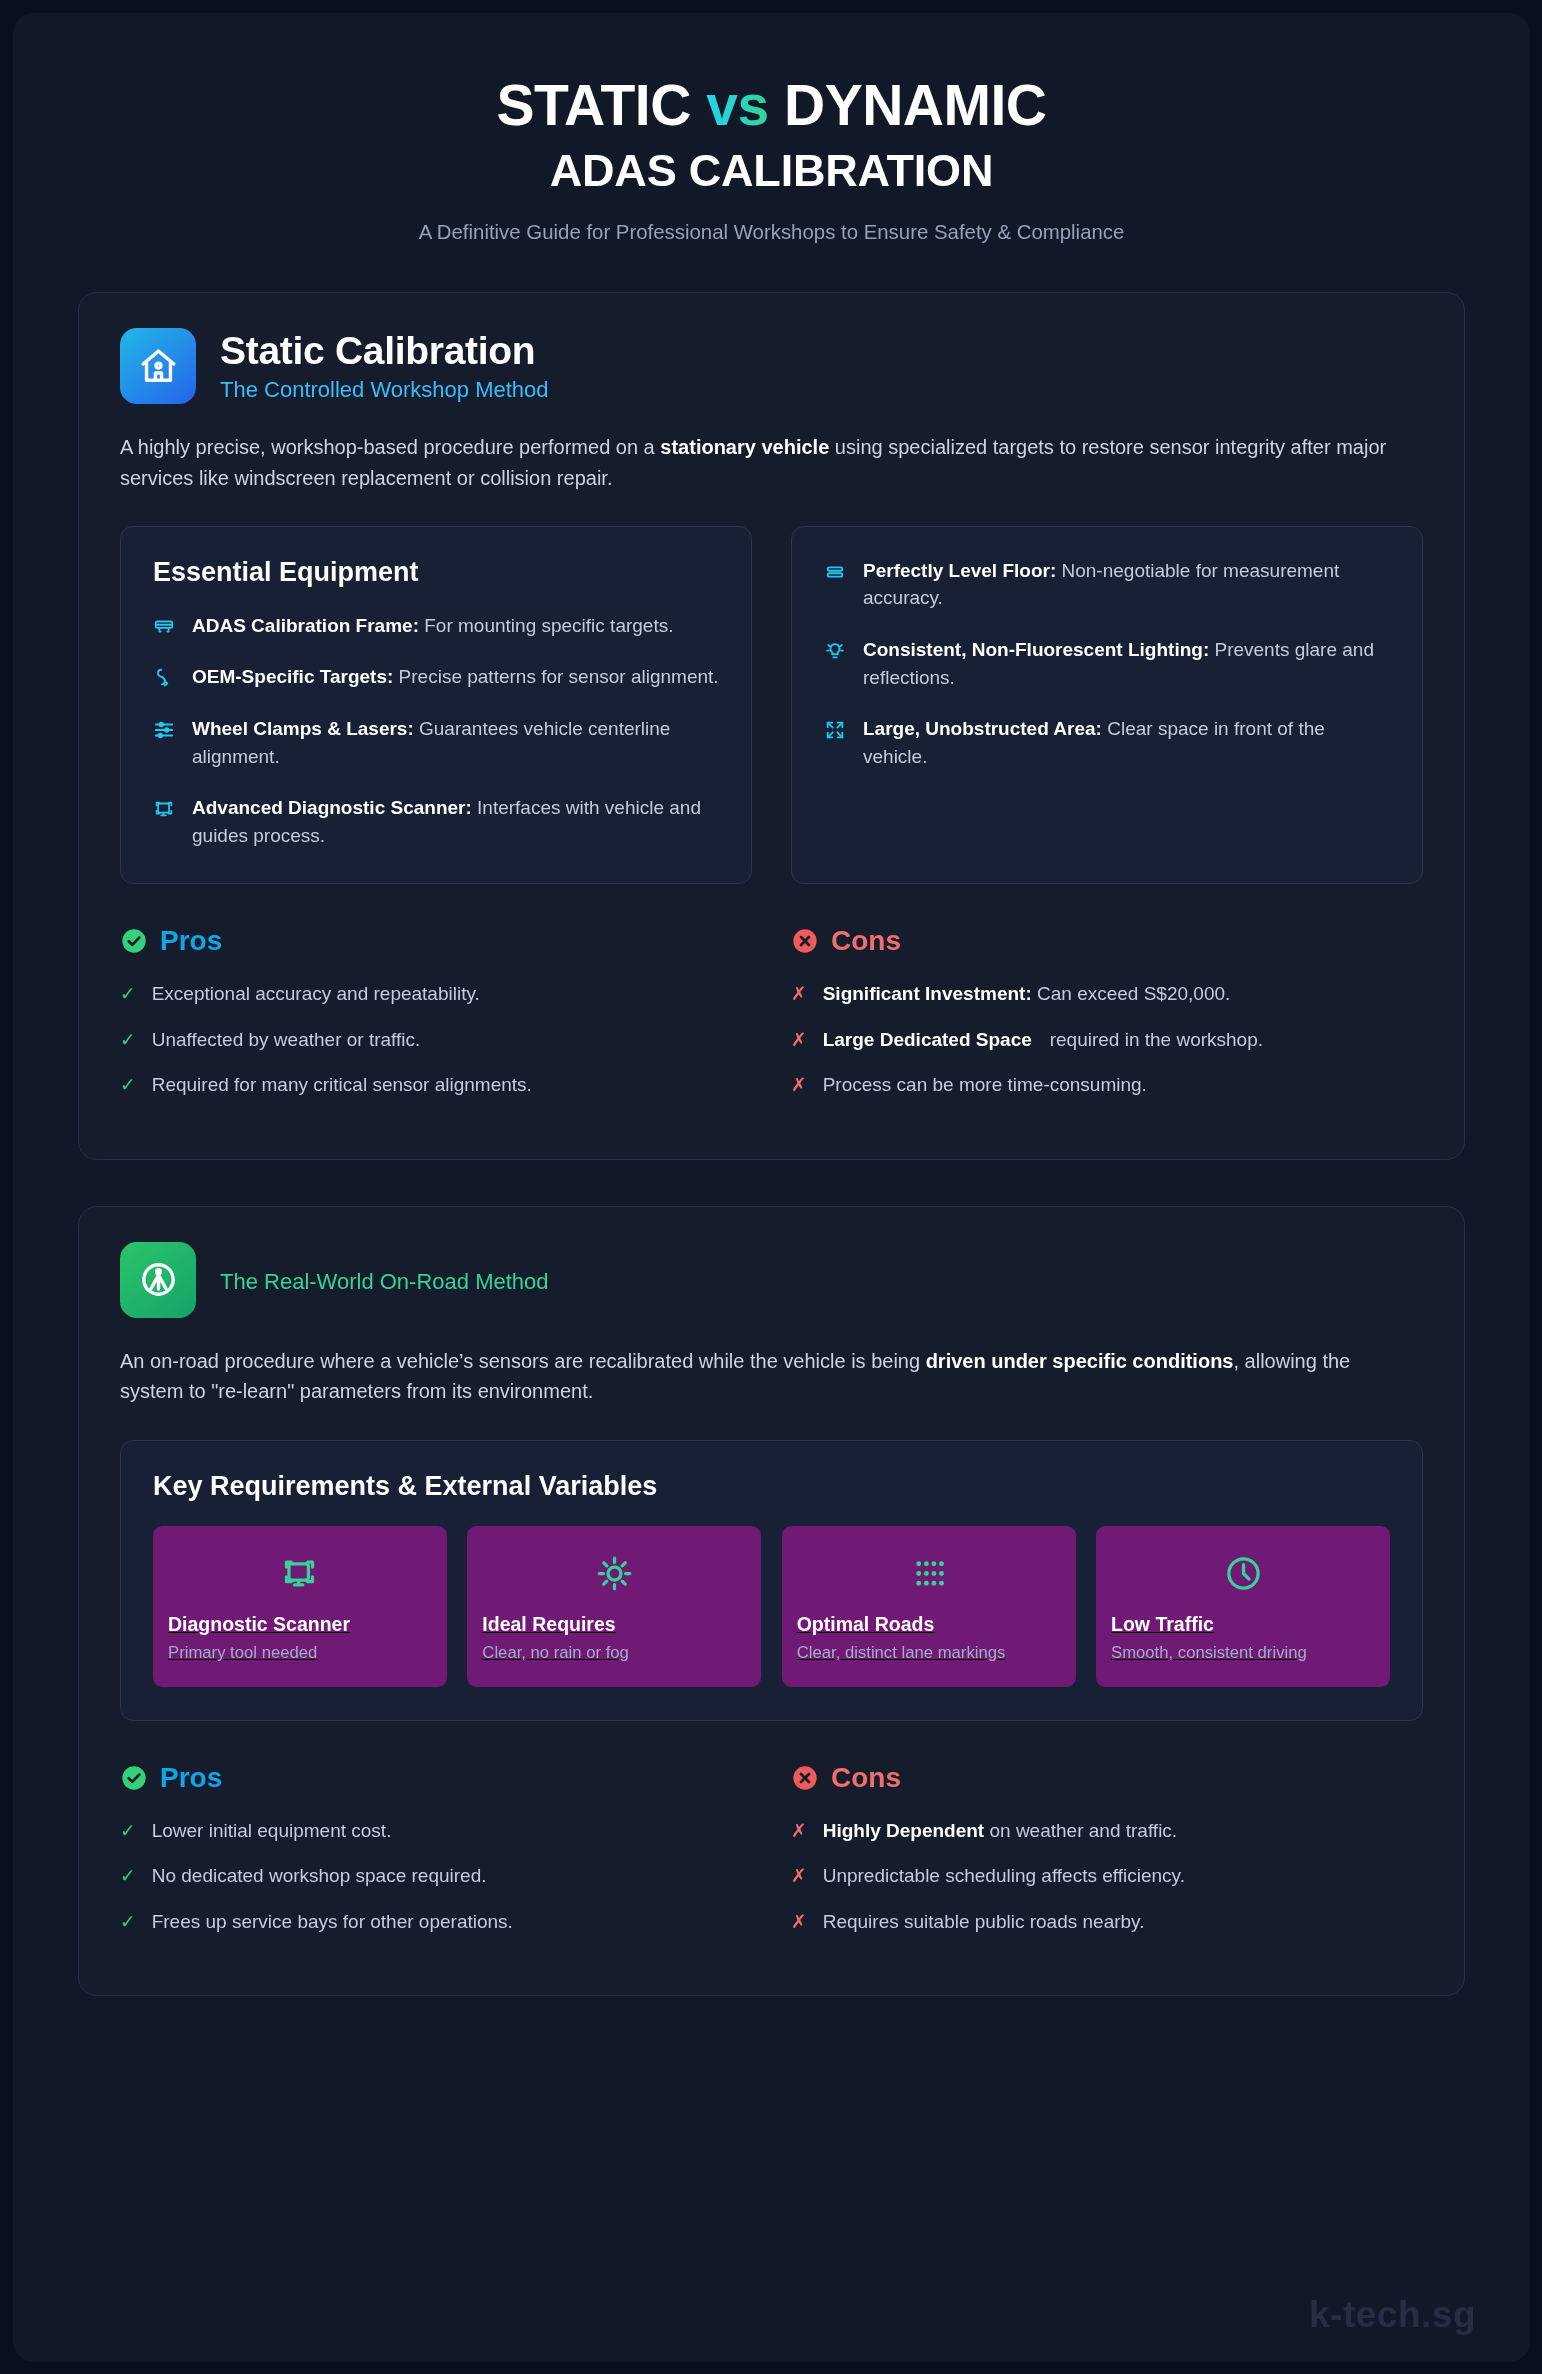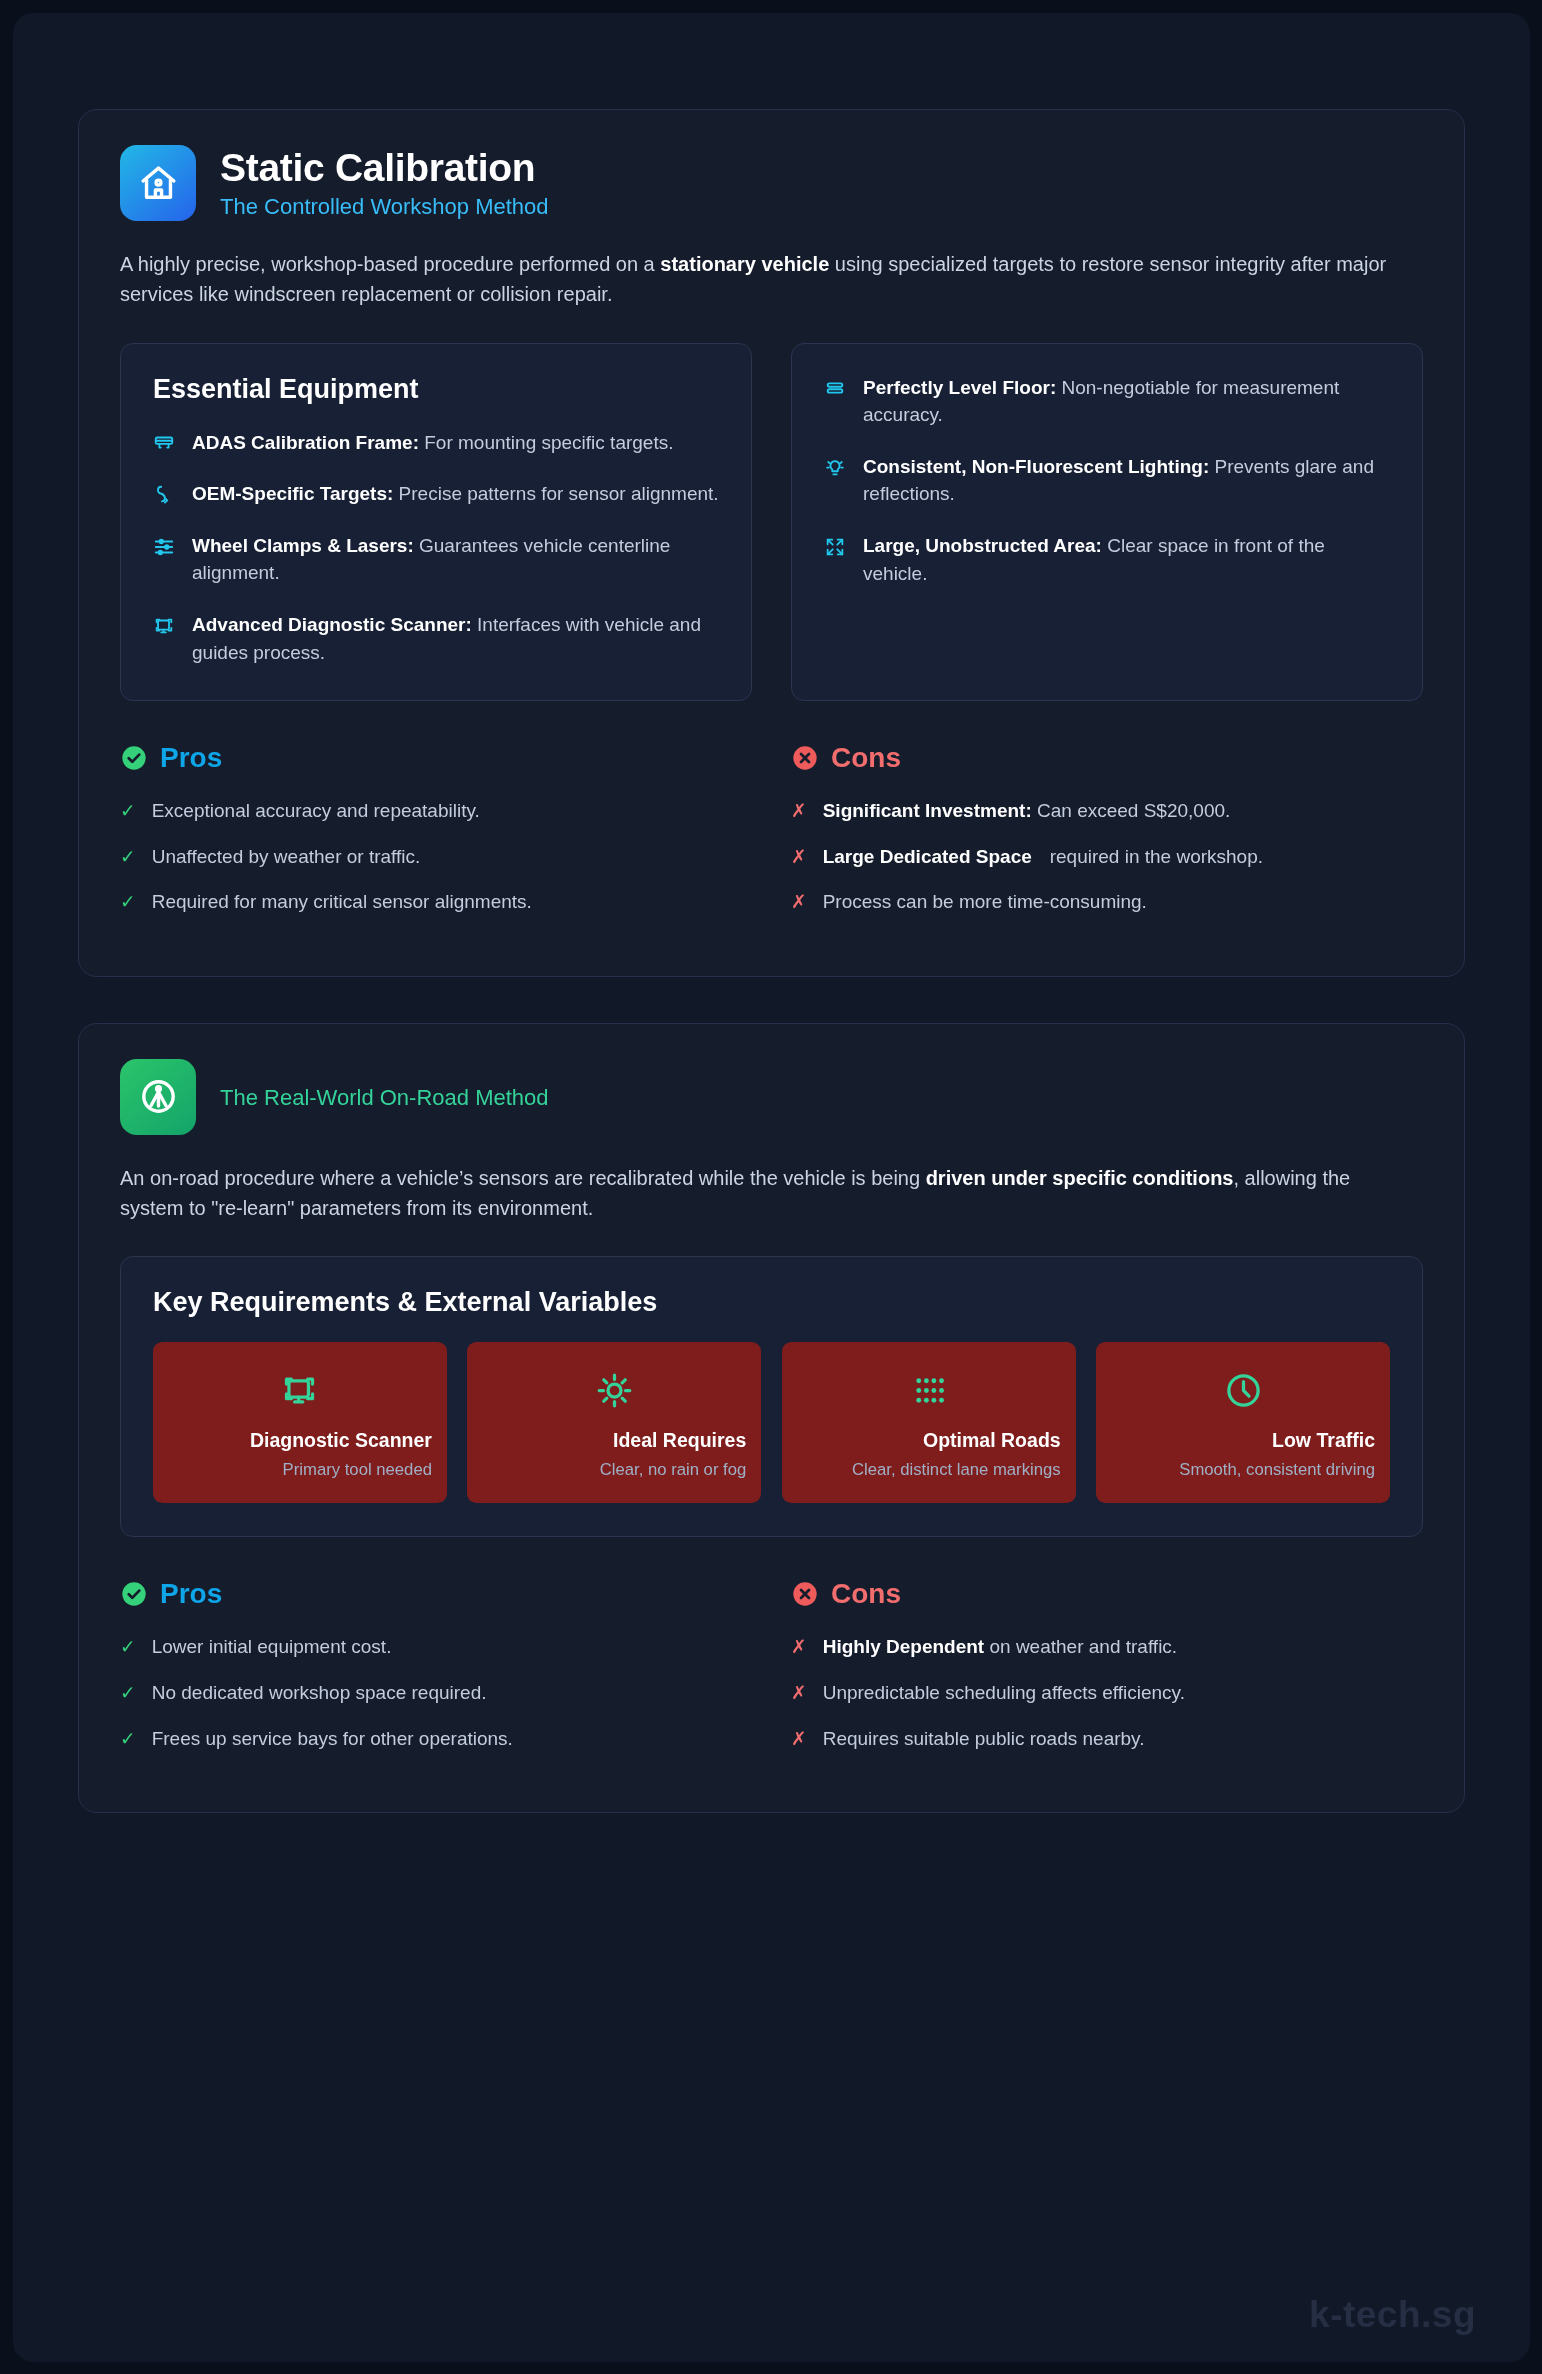--- a/index.html
+++ b/index.html
@@ -134,24 +134,25 @@
     margin-top: 33px;
     background: #172034;
     border: 0.9px solid #2b3550;
     border-radius: 13px;
     padding: 30px 32px 33px 32px;
   }
   .req-box h4 { font-size: 27px; font-weight: 700; color: #ffffff; margin-bottom: 24px; }
   .req-grid { display: flex; gap: 20.4px; }
   .req-card {
     flex: 1 1 0;
-    background: #7f1d1d;
+    background: #701a75;
     border-radius: 9.3px;
     padding: 24px 15px 22px 15px;
-    text-align: right;
+    text-align: left;
+    text-decoration: underline;
   }
   .req-card .ic { height: 48px; display:flex; align-items:center; justify-content:center; margin-bottom: 15px; }
   .req-card .ic svg { width: 39px; height: 39px; }
   .req-card .nm { font-size: 19.5px; font-weight: 700; color: #ffffff; }
   .req-card .ds { font-size: 16.7px; color: #9fb0c6; margin-top: 6.5px; line-height: 1.35; }
 
   
   .watermark {
     position: absolute;
     right: 54px; bottom: 26px;
@@ -161,20 +162,29 @@
     opacity: 0.75;
     letter-spacing: 0.5px;
   }
 </style>
 </head>
 <body>
 
 <div class="page">
  <div class="sheet">
 
+  <div class="hero">
+    <h1>
+      <span>STATIC</span>
+      <span class="vs">vs</span>
+      <span>DYNAMIC</span>
+    </h1>
+    <h2>ADAS CALIBRATION</h2>
+    <div class="tagline">A Definitive Guide for Professional Workshops to Ensure Safety &amp; Compliance</div>
+  </div>
 
   <div class="section">
     <div class="sec-head">
       <div class="sec-badge blue">
         <svg viewBox="0 0 24 24" fill="none" stroke="#ffffff" stroke-width="2" stroke-linecap="round" stroke-linejoin="round">
           <path d="M3 10.5 12 3l9 7.5"></path>
               <path d="M5 10v10h14V10"></path>
           <circle cx="12" cy="11.5" r="1.4"></circle>
               <path d="M10.2 20v-4.2h3.6V20"></path>
         </svg>

